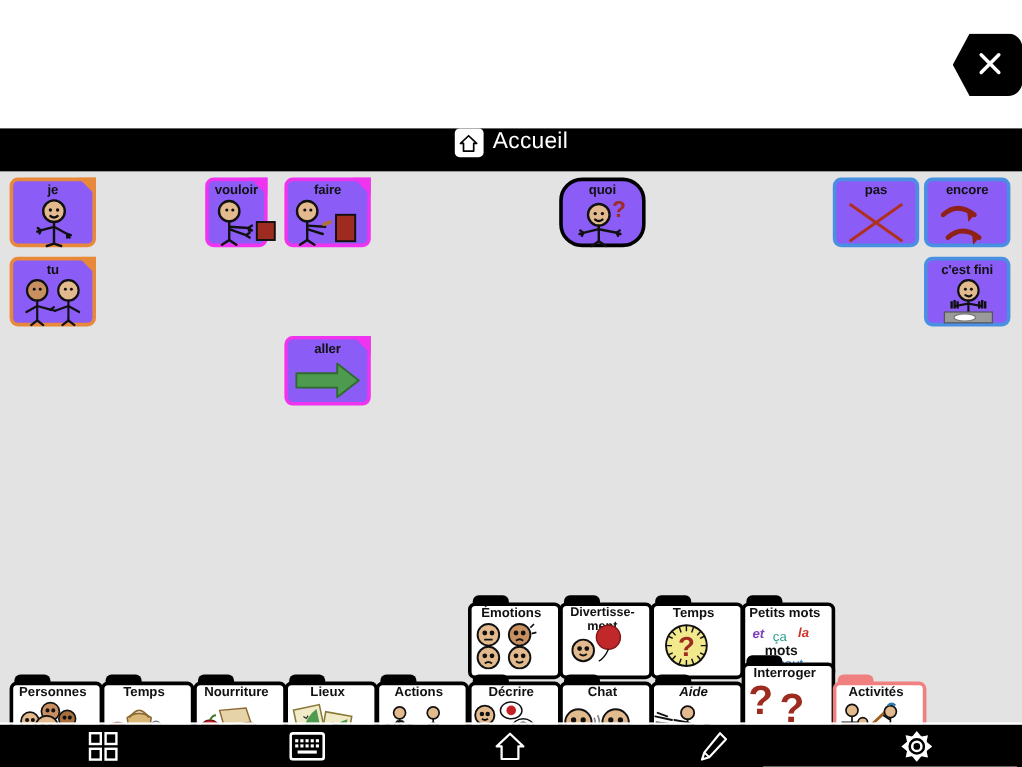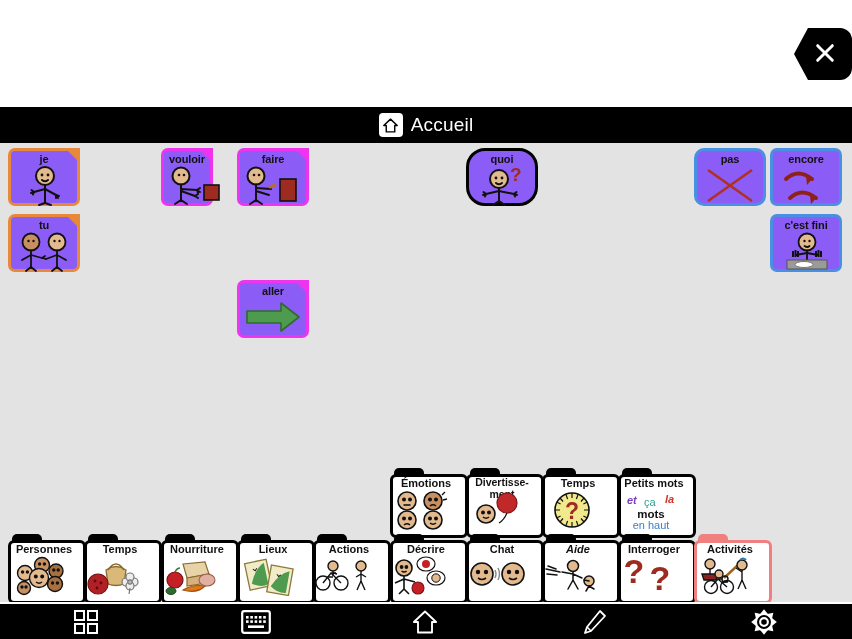--- a/index.html
+++ b/index.html
@@ -18,21 +18,21 @@
     background:#000;
     border-top-left-radius:6px;border-bottom-left-radius:6px;
     border-top-right-radius:12px;border-bottom-right-radius:12px;
     clip-path:polygon(0% 50%, 14px 0%, 100% 0%, 100% 100%, 14px 100%);
   }
   .closebtn svg{position:absolute;left:20px;top:12px;}
 
   
   .header{
     position:absolute;left:0;top:107px;width:852px;height:36px;background:#000;
-    display:flex;align-items:center;justify-content:center;gap:8px;
+    display:flex;align-items:flex-start;justify-content:center;gap:8px;
   }
   .header .homeicon{
     width:24px;height:24px;background:#fff;border-radius:4px;
     display:flex;align-items:center;justify-content:center;
   }
   .header .htitle{color:#fff;font-size:19px;font-weight:400;letter-spacing:.2px;}
 
   
   .grid{position:absolute;left:0;top:143px;width:852px;height:461px;background:#E3E3E3;}
 
@@ -48,21 +48,21 @@
 
   
   .wcell{border-radius:7px;border:3px solid #000;}
   .wcell.fold{border-top-right-radius:0;}
   .fold-tri{
     position:absolute;right:-3px;top:-3px;width:15px;height:15px;
   }
 
   
   .folder{
-    position:absolute;box-sizing:border-box;
+    position:absolute;box-sizing:border-box;margin-top:28px;
   }
   .folder .fbody{
     position:absolute;left:0;top:0;width:100%;height:100%;
     background:#fff;border:3px solid #000;border-radius:6px;
   }
   .folder .ftab{
     position:absolute;left:4px;top:-6px;width:30px;height:10px;
     background:#000;border-top-left-radius:5px;border-top-right-radius:5px;
   }
   .folder .finner{position:absolute;left:0;top:0;width:100%;height:100%;}
@@ -140,21 +140,21 @@
       <circle cx="42.5" cy="10" r="1.2" fill="#111" stroke="none"></circle>
               <circle cx="47.5" cy="10" r="1.2" fill="#111" stroke="none"></circle>
       <path d="M45 19.5 L45 36"></path>
               <path d="M45 24 L34 28 M45 24 L54 29"></path>
       <path d="M45 36 L40 40 M45 36 L50 40"></path>
       <path d="M30 27 l4 1 m-4 -1 l3 -2"></path>
     </g>
           </svg>
         </div>
       </div>
-      <div class="cell wcell fold" style="left: 161px; top: 5px; width: 52px; height: 58px; border-color: rgb(238, 52, 238);">
+      <div class="cell wcell fold" style="left: 171px; top: 5px; width: 52px; height: 58px; border-color: rgb(238, 52, 238);">
         <svg class="fold-tri" viewBox="0 0 15 15">
             <path d="M0 0 L15 0 L15 15 Z" fill="#EE34EE"></path>
         </svg>
         <div class="lbl">vouloir</div>
         <div class="art">
           <svg width="64" height="42" viewBox="0 0 64 42">
     <g stroke="#111" stroke-width="2" fill="none" stroke-linecap="round">
       <circle cx="17" cy="11" r="8.5" fill="#E3B98E"></circle>
       <circle cx="15" cy="10" r="1.3" fill="#111" stroke="none"></circle>
               <circle cx="20" cy="10" r="1.3" fill="#111" stroke="none"></circle>
@@ -211,21 +211,21 @@
       <path d="M29 23 L29 36"></path>
               <path d="M29 26 L16 29 M29 26 L44 29"></path>
       <path d="M16 29 l-3 1 m3 -1 l-2.5 -2 m2.5 2 l-1 2.5"></path>
       <path d="M44 29 l3 1 m-3 -1 l2.5 -2 m-2.5 2 l1 2.5"></path>
       <path d="M29 36 L23 40 M29 36 L35 40"></path>
     </g>
     <text x="40" y="16" font-family="Liberation Sans, sans-serif" font-size="19" font-weight="bold" fill="#9E2B20">?</text>
           </svg>
         </div>
       </div>
-      <div class="cell wcell" style="left: 694px; top: 5px; width: 72px; height: 58px; border-color: rgb(74, 144, 226); border-radius: 10px;">
+      <div class="cell wcell" style="left: 694px; top: 5px; width: 72px; height: 58px; border-color: rgb(74, 144, 226);">
         <div class="lbl">pas</div>
         <div class="art">
           <svg width="64" height="40" viewBox="0 0 64 40">
     <path d="M10 5 L54 36 M54 5 L10 36" stroke="#B03020" stroke-width="2.4" fill="none"></path>
           </svg>
         </div>
       </div>
       <div class="cell wcell" style="left: 770px; top: 5px; width: 72px; height: 58px; border-color: rgb(74, 144, 226); padding-left: 36px;">
         <div class="lbl">encore</div>
         <div class="art">
@@ -496,21 +496,21 @@
     <g stroke="#111" stroke-width="1.5" fill="none" stroke-linecap="round">
       <path d="M4 13 L18 16 M6 10 L14 13 M5 18 L15 19"></path>
       <circle cx="31" cy="10" r="5.5" fill="#E3B98E"></circle>
       <path d="M31 15.5 L31 24 M31 18 L20 16 M31 18 L40 22 M31 24 L26 33 M31 24 L36 33"></path>
       <circle cx="47" cy="25" r="5" fill="#E3B98E"></circle>
       <path d="M47 30 L44 35 M47 30 L52 33 M42 24 L47 25"></path>
     </g>
             </svg></div>
         </div>
       </div>
-      <div class="folder" style="left: 618px; top: 397px; width: 72px; height: 58px;">
+      <div class="folder" style="left: 618px; top: 381px; width: 72px; height: 58px;">
         <div class="ftab" style="background:#000;"></div>
         <div class="fbody" style="border-color:#000;"></div>
         <div class="finner">
           <div class="lbl">Interroger</div>
           <div class="art"><svg width="62" height="38" viewBox="0 0 62 38">
     <text x="16" y="27" text-anchor="middle" font-family="Liberation Sans, sans-serif" font-size="34" font-weight="bold" fill="#9E2B20">?</text>
     <text x="42" y="34" text-anchor="middle" font-family="Liberation Sans, sans-serif" font-size="34" font-weight="bold" fill="#9E2B20">?</text>
             </svg></div>
         </div>
       </div>

